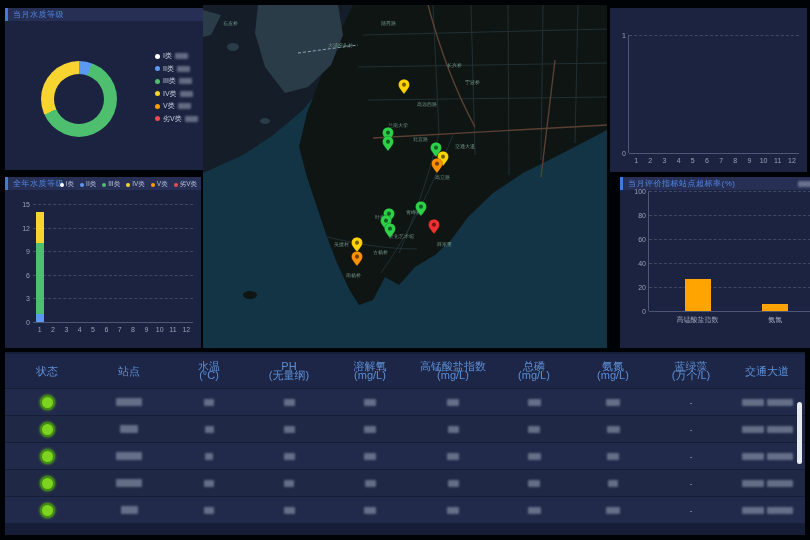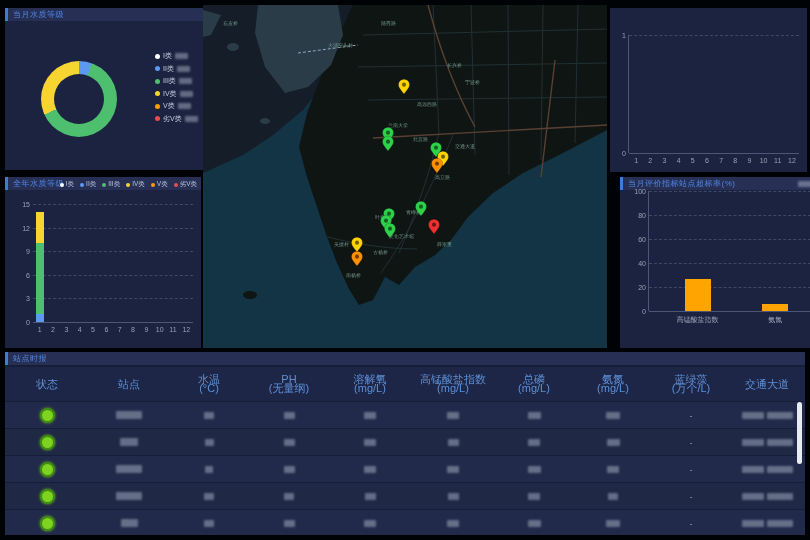--- a/index.html
+++ b/index.html
@@ -300,24 +300,20 @@
         <div class="gline" style="top: 0px;"></div>
         <span class="ytick" style="top: 0px; left: 0px;">100</span>
         <div class="bar" style="left: 35.6px; top: 87.6px; width: 26px; height: 32.4px; background: rgb(255, 164, 0);"></div>
         <span class="xtick" style="left: 48.6px; top: 124px;">高锰酸盐指数</span>
         <div class="bar" style="left: 113.36px; top: 112.8px; width: 26px; height: 7.2px; background: rgb(255, 164, 0);"></div>
         <span class="xtick" style="left: 126.36px; top: 124px;">氨氮</span>
       </div>
   </div>
 
   <div class="panel" id="table-panel" style="left:5px;top:352px;width:800px;height:183px;background:#161d36;">
-    <div class="phead">
-      <i class="accent"></i>
-      <span class="ptitle">站点时报</span>
-    </div>
     <div class="thead" id="thead">
         <div class="th">
           <div>状态</div>
         </div>
         <div class="th">
           <div>站点</div>
         </div>
         <div class="th">
           <div>水温</div>
           <div>(°C)</div>

